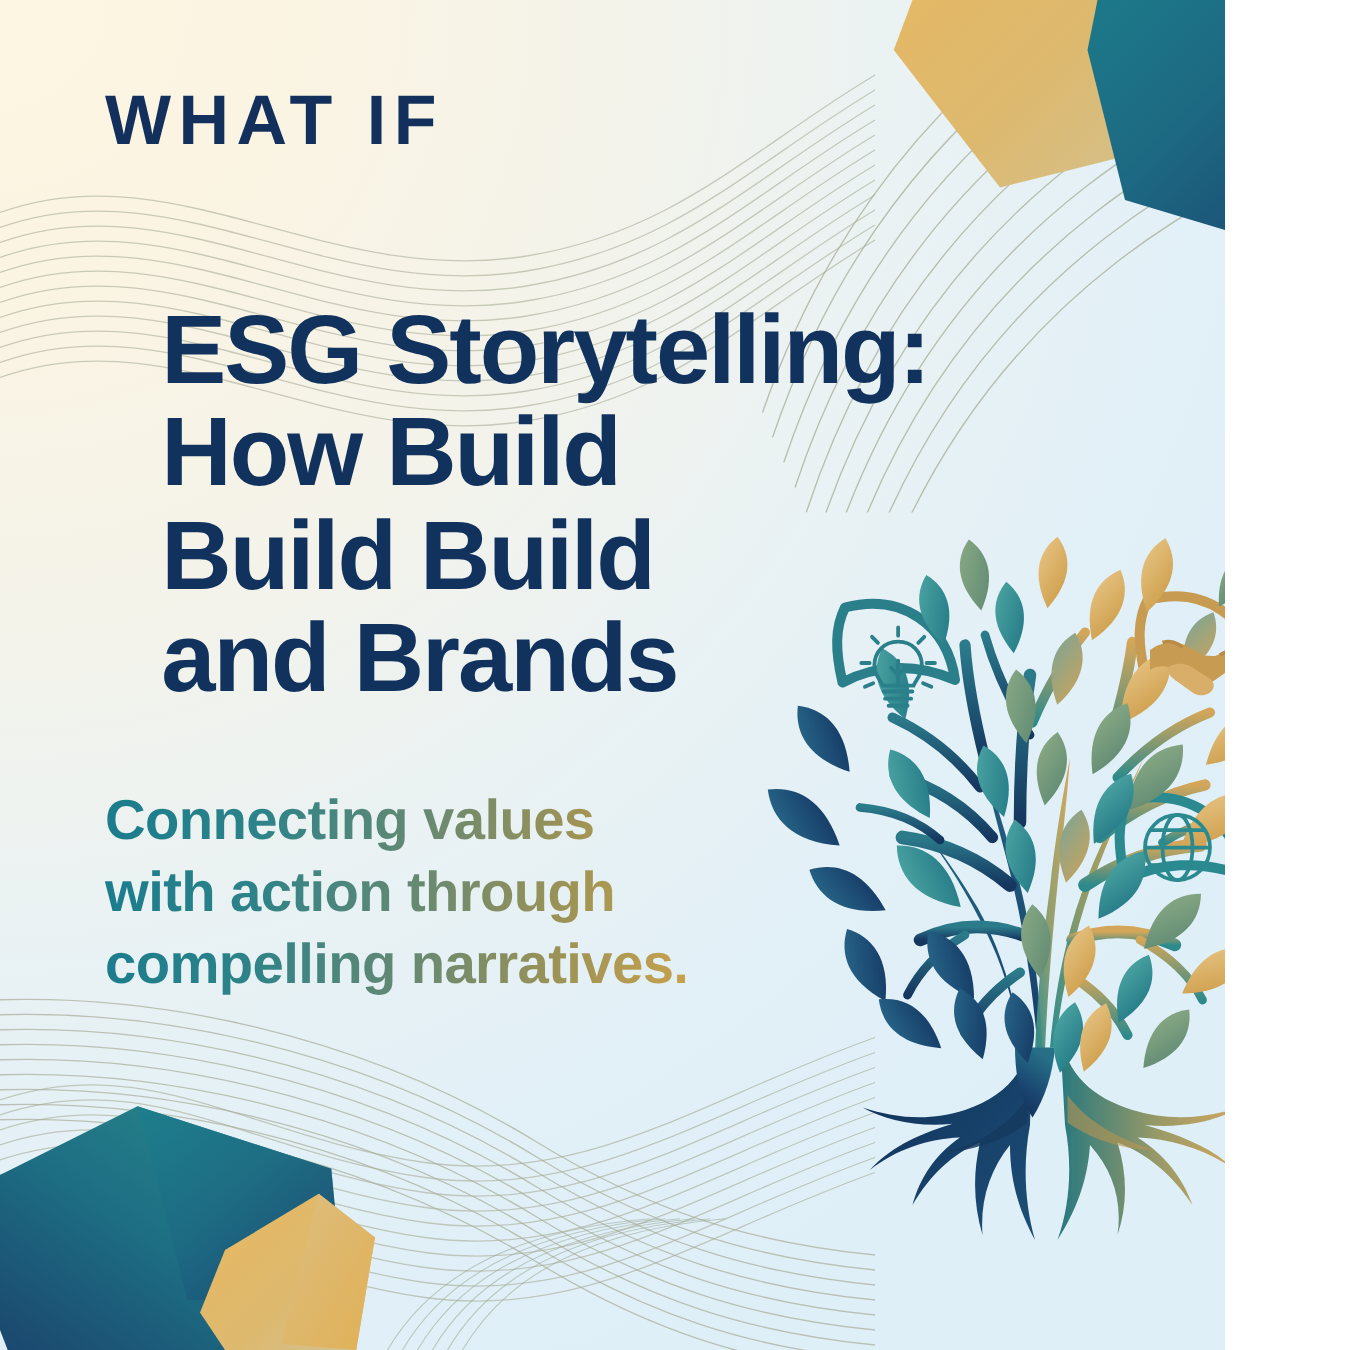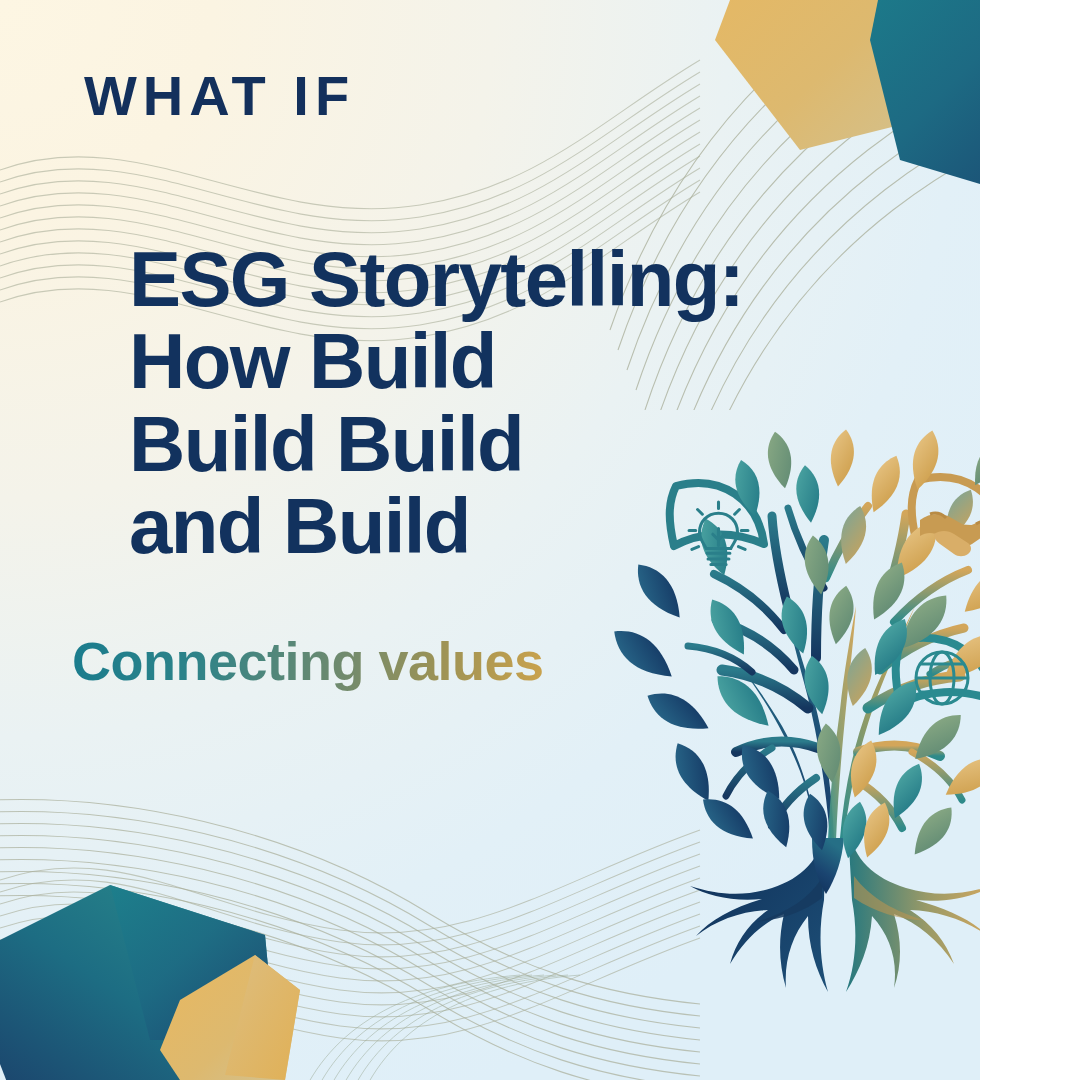--- a/index.html
+++ b/index.html
@@ -51,24 +51,24 @@
     font-weight: 700;
     line-height: 1.055;
     letter-spacing: -1.6px;
     margin-left: 45px;
   }
   .headline .hl-line { display: block; }
 
   
   .subheadline {
     position: absolute;
-    left: 72px;
+    left: 84px;
     top: 627px;
     width: 560px;
-    font-size: 54px;
+    font-size: 45px;
     font-weight: 700;
     line-height: 1.28;
     letter-spacing: -0.5px;
     background-image: linear-gradient(95deg, #1a7c8d 0%, #2d8389 22%, #6f8a6e 48%, #9e9355 66%, #c9a24d 84%, #cfa64e 100%);
     -webkit-background-clip: text;
     background-clip: text;
     color: transparent;
     -webkit-text-fill-color: transparent;
   }
   .subheadline .sub-line { display: block; }
@@ -200,25 +200,27 @@
     <polygon points="180,1000 255,955 300,990 285,1080 190,1095 160,1050" fill="url(#gradGold)"></polygon>
     <polygon points="255,955 300,990 285,1080 225,1075" fill="url(#gradGold2)" opacity="0.9"></polygon>
   </svg>
 
   <div class="logo">WHAT IF</div>
 
   <div class="headline">
     <span class="hl-line">ESG Storytelling:</span>
     <span class="hl-line">How Build</span>
     <span class="hl-line">Build Build</span>
-    <span class="hl-line">and Build</span>
+    <span class="hl-line">and Brands</span>
   </div>
 
   <div class="subheadline">
     <span class="sub-line">Connecting values</span>
+    <span class="sub-line">with action through</span>
+    <span class="sub-line">compelling narratives.</span>
   </div>
 
   <div class="tree-wrap">
     <svg viewBox="0 0 450 600" preserveAspectRatio="xMidYMid meet">
       <defs>
         <linearGradient id="tgTrunkL" x1="0" y1="1" x2="0.4" y2="0">
           <stop offset="0%" stop-color="#102f58"></stop>
           <stop offset="45%" stop-color="#1a4470"></stop>
           <stop offset="100%" stop-color="#266f86"></stop>
         </linearGradient>

